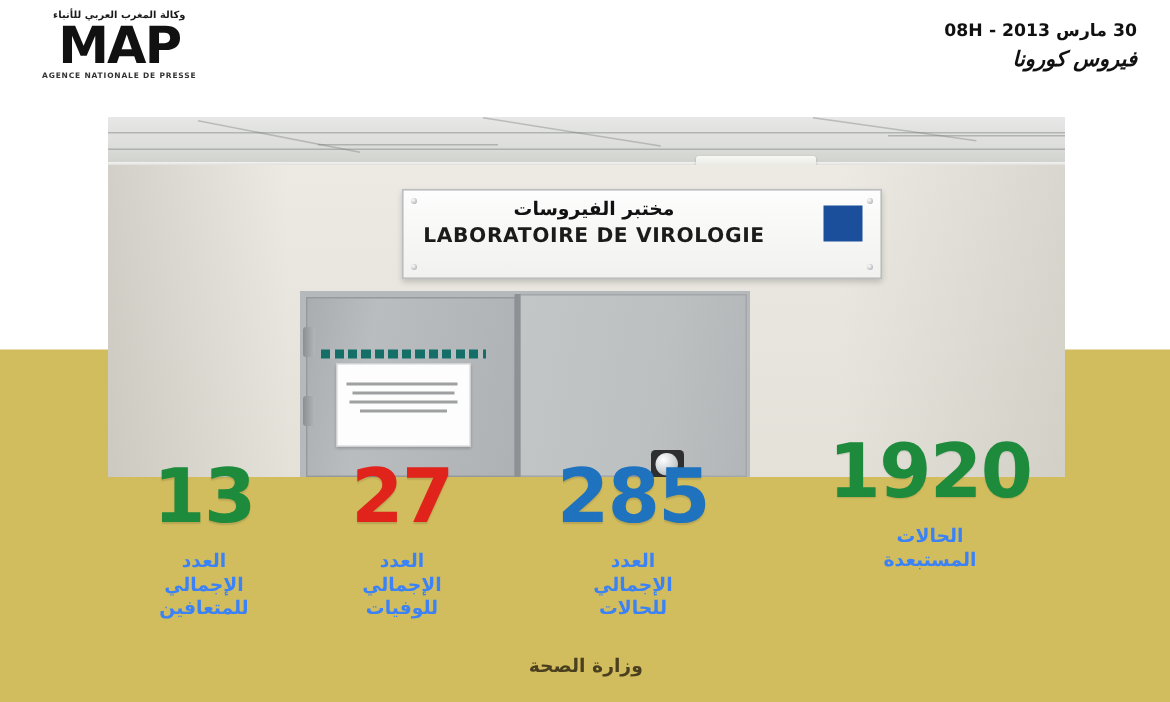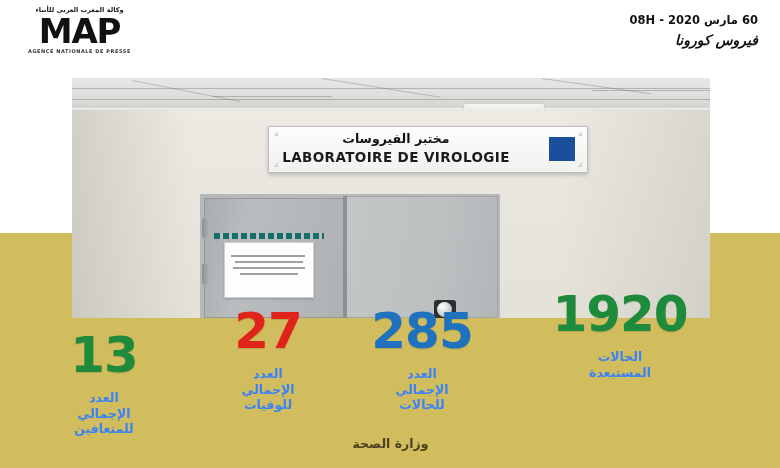--- a/index.html
+++ b/index.html
@@ -89,21 +89,21 @@
     position:absolute; left:0; top:32px; width:120px; height:208px;
     background:linear-gradient(90deg,rgba(160,158,148,.35),rgba(160,158,148,0));
   }
   .wall-shadow-r {
     position:absolute; right:0; top:32px; width:150px; height:208px;
     background:linear-gradient(270deg,rgba(170,168,158,.3),rgba(170,168,158,0));
   }
 
   
   .lab-sign {
-    position:absolute; left:196px; top:48px; width:320px; height:47px;
+    position:absolute; left:196px; top:48px; width:320px; height:60px;
     background:linear-gradient(180deg,#fdfdfd,#f1f1ef);
     border:1px solid #b9bcc0;
     box-shadow:0 2px 4px rgba(0,0,0,.18);
     direction:rtl;
   }
   .sign-screw {
     position:absolute; width:4px; height:4px; border-radius:50%;
     background:radial-gradient(circle at 35% 35%,#fff,#9a9da0);
   }
   .sign-ar {
@@ -176,21 +176,21 @@
     font-family:"DejaVu Sans","Liberation Sans",sans-serif;
     font-weight:800; font-size:50px; line-height:52px;
     letter-spacing:-1px; direction:ltr;
     text-shadow:0 1px 1px rgba(0,0,0,.12);
   }
   .stat-label {
     font-size:12.5px; font-weight:700; color:#3b82f6; line-height:15.5px;
     margin-top:9px; white-space:nowrap;
   }
 
-  #stat-recovered { left:44px;  top:305px; width:120px;margin-top:24px; }
+  #stat-recovered { left:76px;  top:305px; width:120px; }
   #stat-deaths    { left:208px; top:305px; width:120px; }
   #stat-cases     { left:352px; top:305px; width:140px; }
   #stat-excluded  { left:520px; top:288px; width:200px; }
 
   
   .ministry {
     position:absolute; left:1px; right:0; top:436px;
     text-align:center; font-size:12.5px; font-weight:700;
     color:#4a3f1e; letter-spacing:.2px;
   }
@@ -202,21 +202,21 @@
 
   <div class="yellow-band"></div>
 
   <div class="logo-block">
     <div class="logo-arabic">وكالة المغرب العربي للأنباء</div>
     <div class="logo-word">MAP</div>
     <div class="logo-sub">AGENCE NATIONALE DE PRESSE</div>
   </div>
 
   <div class="date-block">
-    <div class="date-line">60 مارس 2020 - 08H</div>
+    <div class="date-line">30 مارس 2013 - 08H</div>
     <div class="virus-line">فيروس كورونا</div>
   </div>
 
   <div class="photo">
 
     <div class="ph-ceiling">
       <div class="ceil-line" style="left:0;top:10px;width:100%"></div>
       <div class="ceil-line" style="left:0;top:21px;width:100%"></div>
       <div class="ceil-diag" style="left:60px;top:2px;width:110px;transform:rotate(11deg)"></div>
       <div class="ceil-diag" style="left:250px;top:0px;width:120px;transform:rotate(9deg)"></div>

